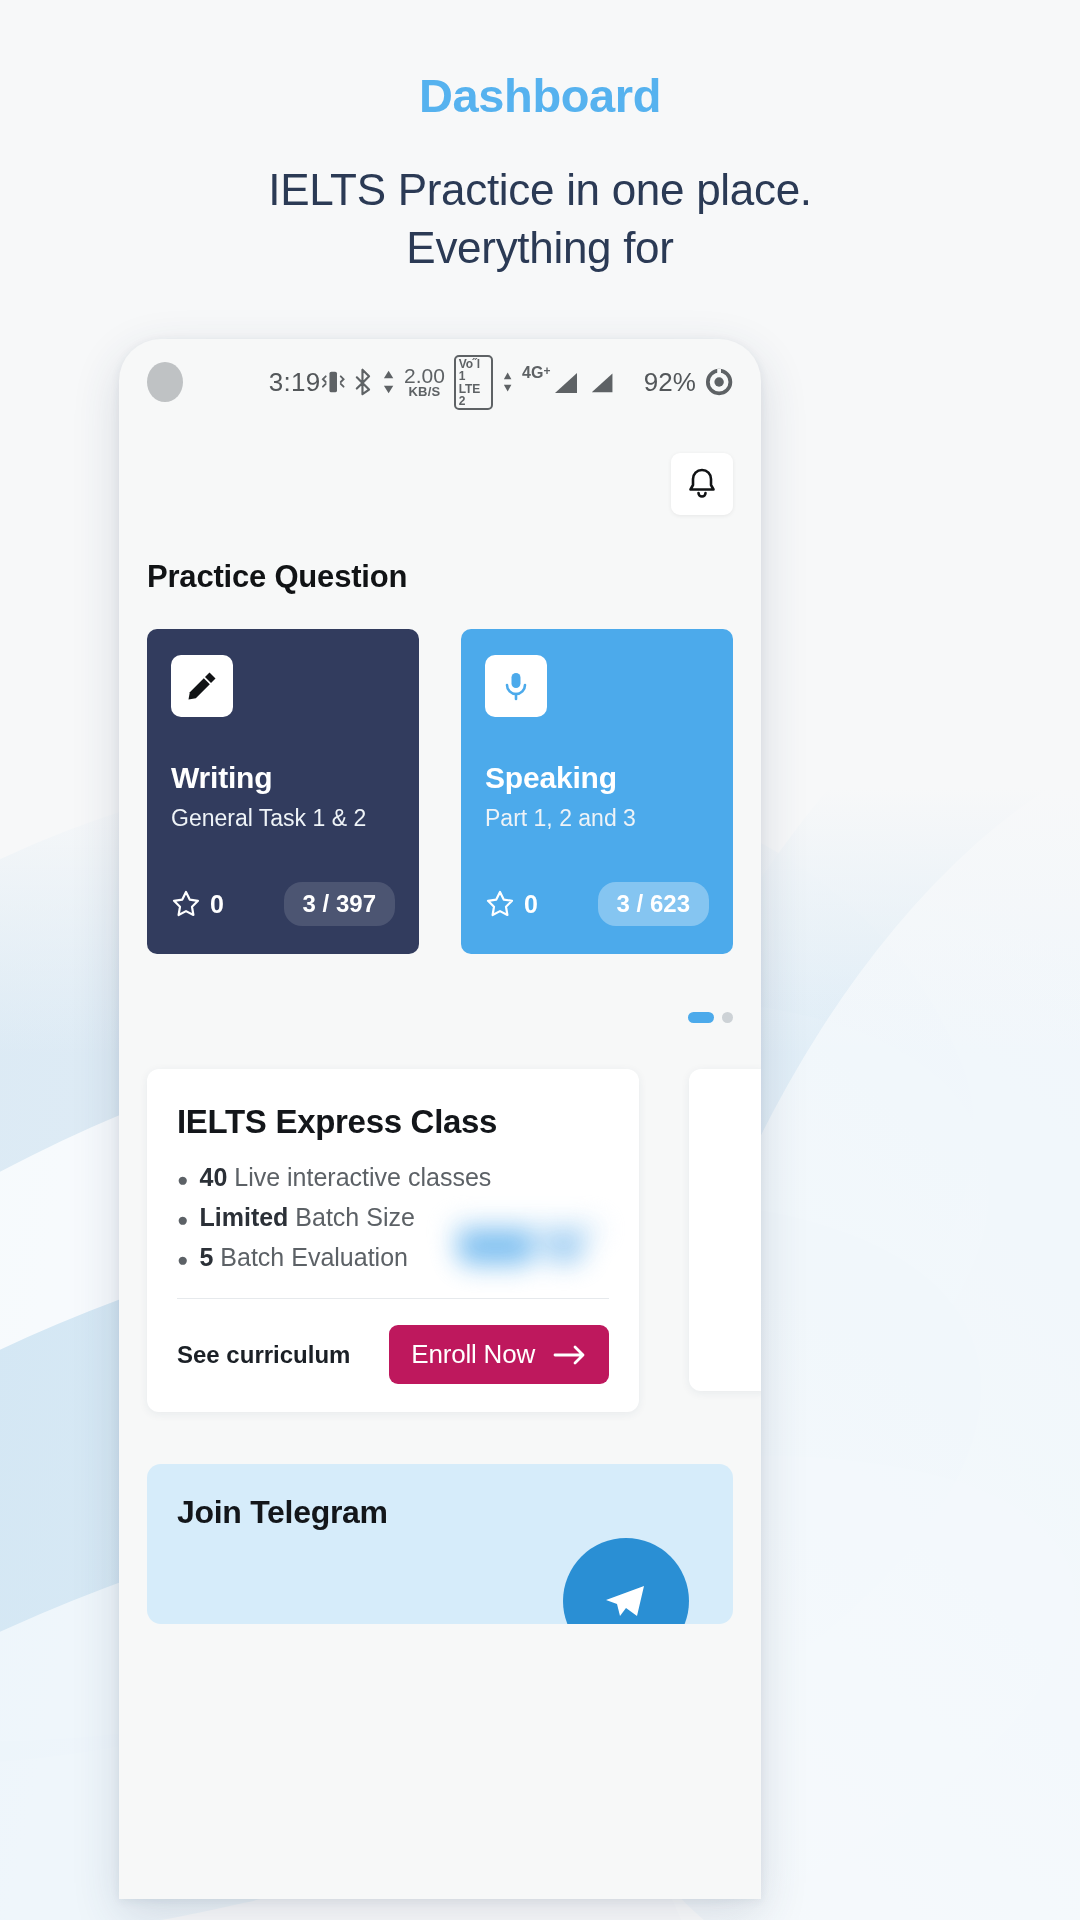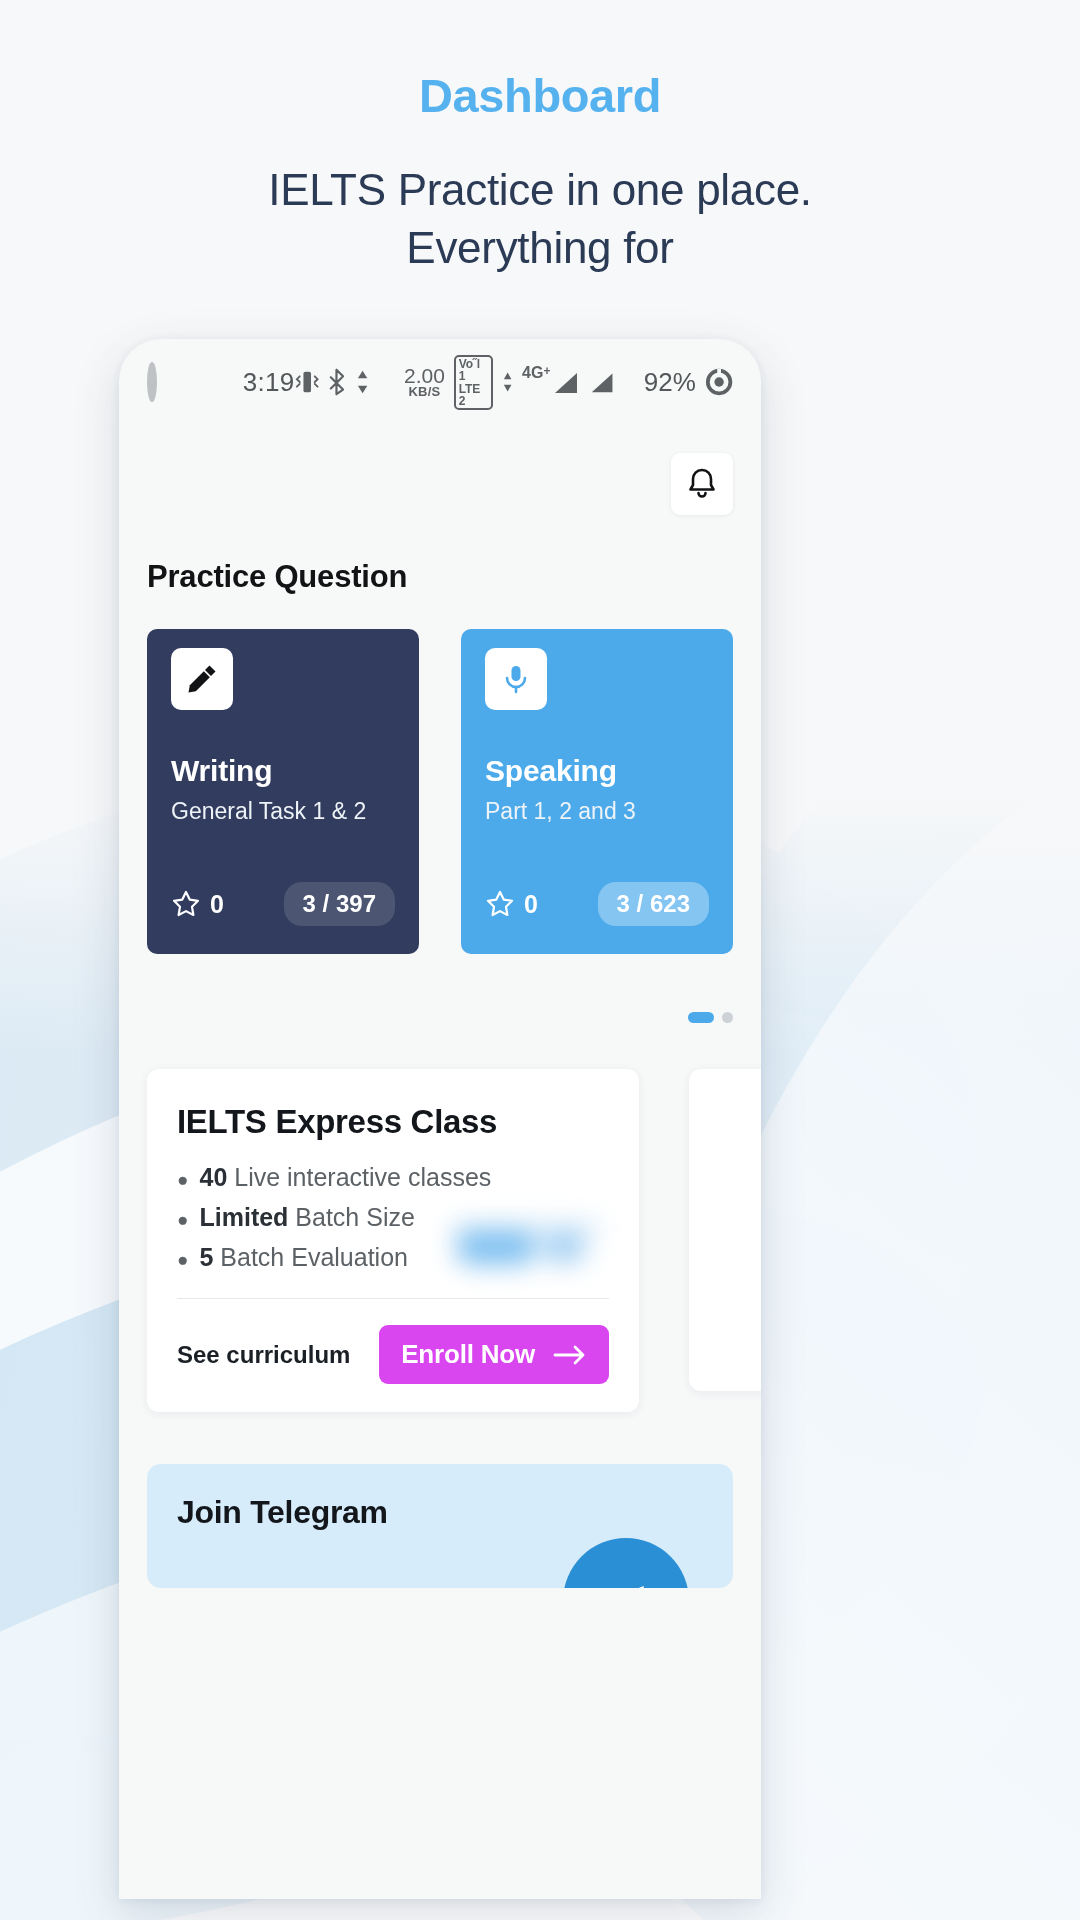--- a/index.html
+++ b/index.html
@@ -86,21 +86,21 @@
   
   .statusbar{
     height:86px; display:flex; align-items:center;
     padding:0 28px; color:#6f7376; font-size:25px;
   }
   .cam{ width:40px;height:40px;border-radius:50%;background:#bfc2c4; }
   .sb-time{ margin-left:86px; font-size:26px; color:#53575a; letter-spacing:.3px;}
   .sb-right{ margin-left:auto; display:flex; align-items:center; gap:9px; }
   .ico{ fill:#5e6265; display:block; }
   .kbs{
-    display:flex;align-items:center;gap:3px;color:#5e6265;margin-left:26px;
+    display:flex;align-items:center;gap:3px;color:#5e6265;
   }
   .kbs .num{ display:flex;flex-direction:column;align-items:center;line-height:.92; }
   .kbs .n1{ font-size:21px; font-weight:500;}
   .kbs .n2{ font-size:13px; font-weight:700; letter-spacing:.2px;}
   .volte{
     border:2.5px solid #5e6265;border-radius:5px;padding:1px 3px;
     display:flex;flex-direction:column;line-height:1;gap:1px;
   }
   .volte span{ font-size:12px;font-weight:800;color:#5e6265;letter-spacing:-.2px;}
   .g4{ font-size:16px;font-weight:700;color:#5e6265;line-height:1;}
@@ -118,21 +118,21 @@
   }
 
   .sec-title{ font-size:31px; font-weight:bold; color:#111315; letter-spacing:-.2px;}
   .sec-row{ display:flex; align-items:center; }
   .dots{ margin-left:auto; display:flex; align-items:center; gap:8px;}
   .dot{ width:11px;height:11px;border-radius:50%;background:#cdd2d6;}
   .dot.active{ width:26px;background:#4caaeb;border-radius:6px;}
 
   .pq-wrap{ margin-top:34px; display:flex; gap:42px; }
   .pq-card{
-    width:296px; border-radius:10px; padding:19px 24px 28px 24px;
+    width:296px; border-radius:10px; padding:26px 24px 28px 24px;
     display:flex; flex-direction:column; min-height:325px;
   }
   .pq-writing{ background:#323c5e; }
   .pq-speaking{ background:#4caaeb; }
   .pq-icon{
     width:62px;height:62px;background:#fff;border-radius:10px;
     display:flex;align-items:center;justify-content:center;
   }
   .pq-name{ margin-top:44px; font-size:30px;font-weight:bold;color:#fff;letter-spacing:-.2px;}
   .pq-desc{ margin-top:10px; font-size:23px; color:#eef3f7; font-weight:400;}
@@ -167,29 +167,29 @@
     filter:blur(13px); opacity:.95;
   }
   .blur-blob i{ position:absolute; border-radius:14px; display:block;}
   .bb1{ left:6px; top:12px; width:78px;height:34px;background:#79bdf0;}
   .bb2{ left:92px; top:14px; width:42px;height:30px;background:#9ecdf2;}
   .bb3{ left:0px; top:4px; width:150px;height:12px;background:#cfe6f8;}
   .divider{ height:1px;background:#e6e9ec; margin:26px 0 0 0;}
   .coach-foot{ display:flex; align-items:center; margin-top:26px;}
   .see-cur{ font-size:24px;font-weight:bold;color:#1b2026;}
   .enroll{
-    margin-left:auto; background:#d946ef;border-radius:9px;
+    margin-left:auto; background:#be185d;border-radius:9px;
     padding:14px 22px; display:flex;align-items:center;gap:18px;
-    color:#fff;font-size:26px;font-weight:bold;letter-spacing:-.2px;
+    color:#fff;font-size:26px;font-weight:normal;letter-spacing:-.2px;
   }
 
   
   .tg-card{
     margin-top:52px; background:#d6ecfa; border-radius:14px;
-    padding:30px 34px 0 30px; height:124px; position:relative; overflow:hidden;
+    padding:30px 34px 0 30px; height:160px; position:relative; overflow:hidden;
   }
   .tg-title{ font-size:32px;font-weight:bold;color:#13161a;letter-spacing:-.3px;}
   .tg-sub{ font-size:24px;color:#4e5considered;}
   .tg-sub{ font-size:24px;color:#4e545b; margin-top:14px;}
   .tg-circle{
     position:absolute; right:44px; top:74px; width:126px;height:126px;
     border-radius:50%; background:#2a8fd4;
     display:flex;align-items:center;justify-content:center;
   }
 </style>

